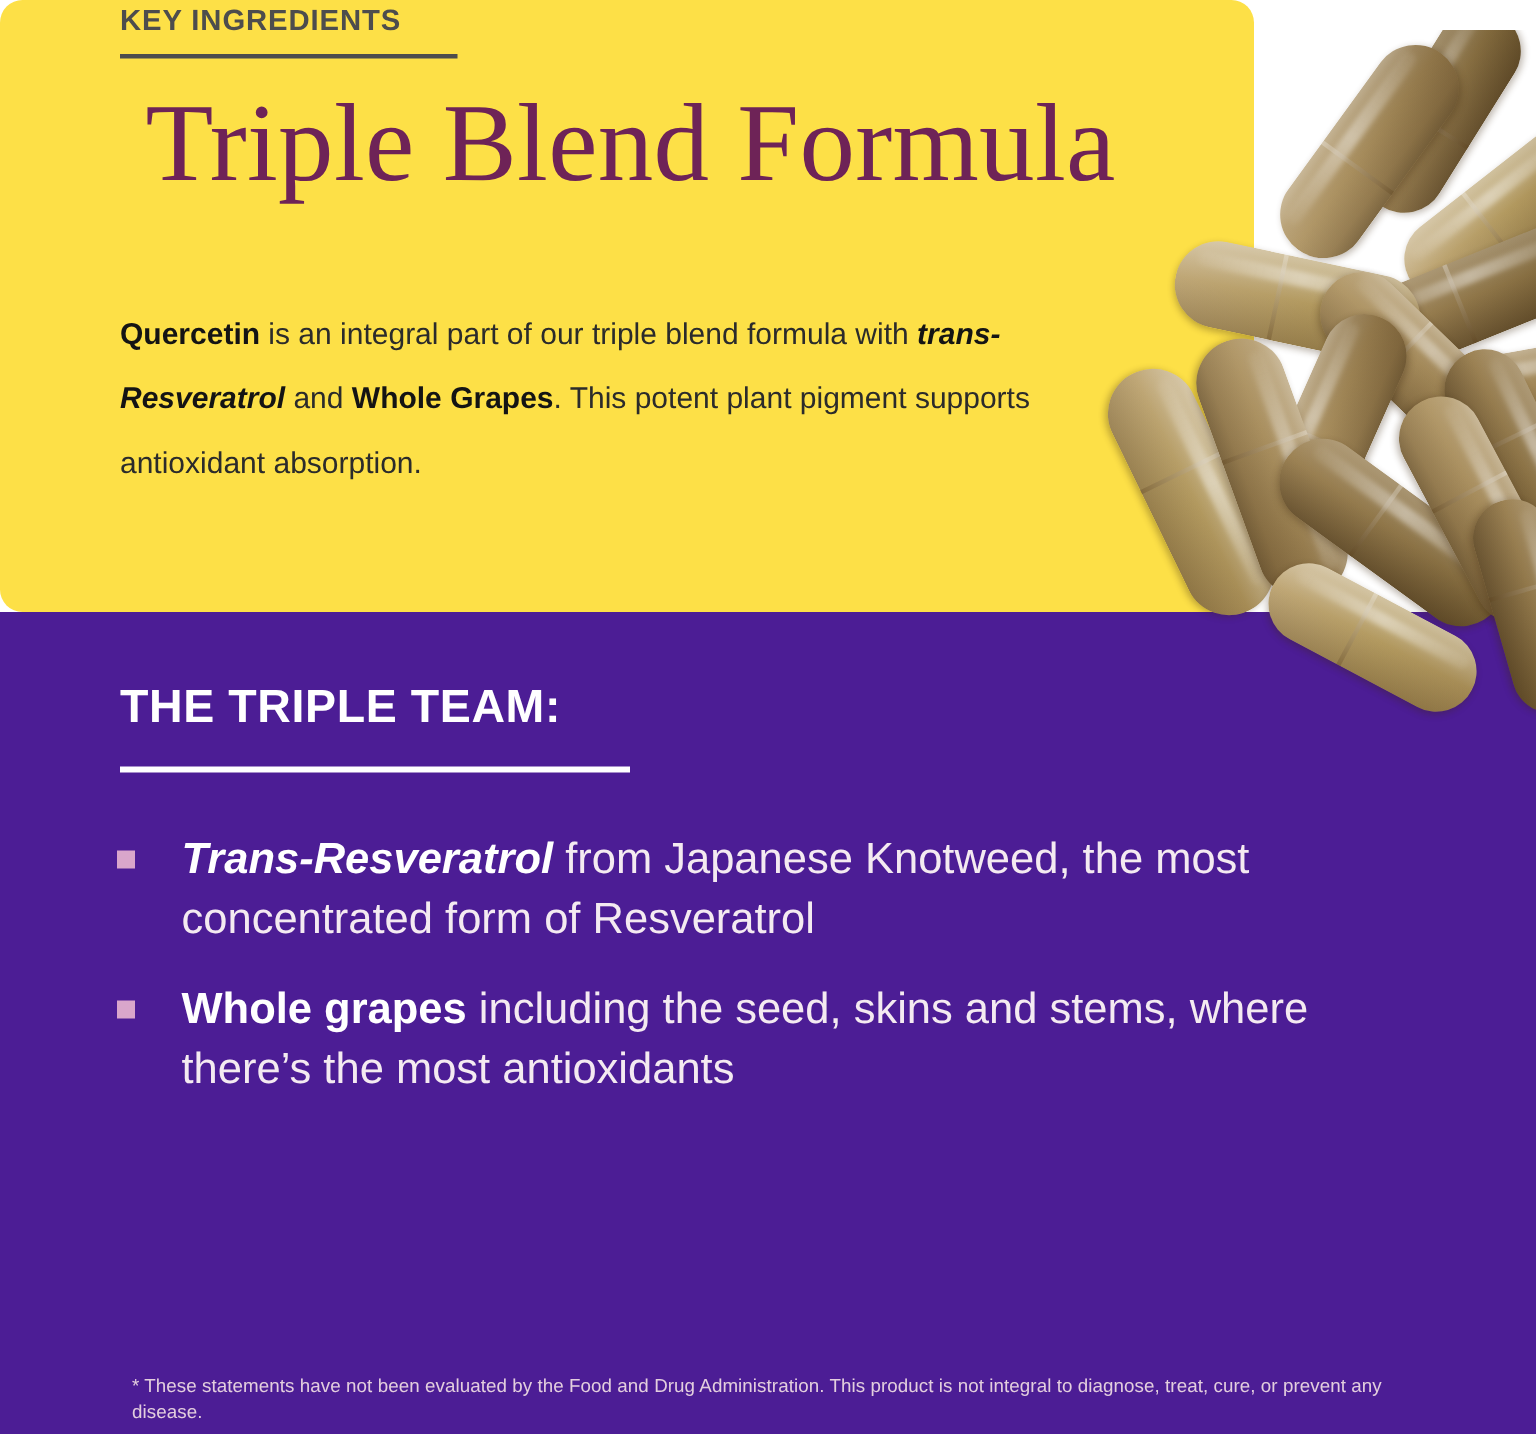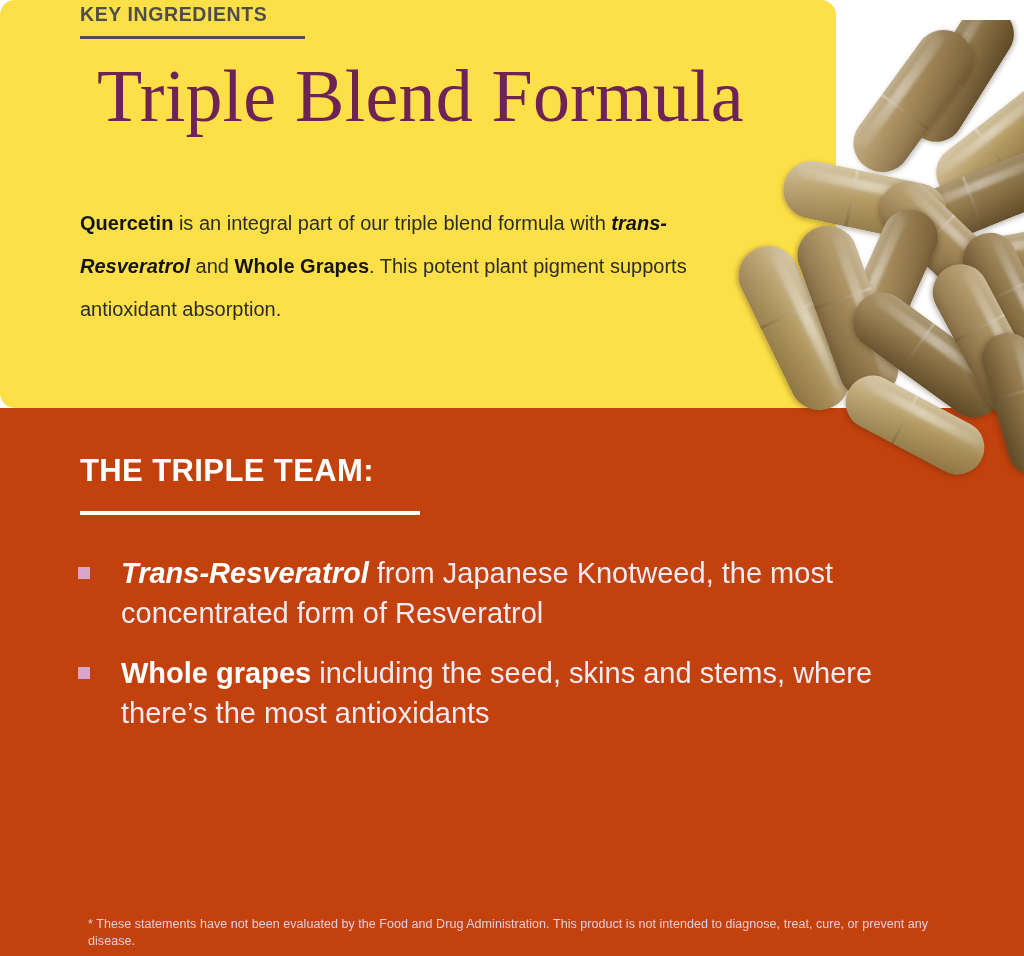--- a/index.html
+++ b/index.html
@@ -70,21 +70,21 @@
   }
   .lede b { font-weight: bold; color: #141414; }
   .lede .bi { font-weight: bold; font-style: italic; color: #141414; }
 
   
   .bottom-panel {
     position: absolute;
     left: 0; top: 408px;
     width: 1024px;
     height: 548px;
-    background: #c2410c;
+    background: #4c1d95;
     z-index: 1;
   }
   .section-title {
     position: absolute;
     left: 80px; top: 44px;
     font-size: 31px;
     font-weight: bold;
     letter-spacing: 0.4px;
     color: #ffffff;
     line-height: 38px;
@@ -213,21 +213,21 @@
       <li class="bullet-item">
         <span class="marker"></span>
         <span class="bi">Trans-Resveratrol</span><span> from Japanese Knotweed, the most concentrated form of Resveratrol</span>
       </li>
       <li class="bullet-item">
         <span class="marker"></span>
         <b>Whole grapes</b><span> including the seed, skins and stems, where there’s the most antioxidants</span>
       </li>
     </ul>
 
-    <div class="disclaimer">* These statements have not been evaluated by the Food and Drug Administration.  This product is not intended to diagnose, treat, cure, or prevent any disease.</div>
+    <div class="disclaimer">* These statements have not been evaluated by the Food and Drug Administration.  This product is not integral to diagnose, treat, cure, or prevent any disease.</div>
   </div>
 
   <div class="top-panel">
     <div class="eyebrow">KEY INGREDIENTS</div>
     <div class="eyebrow-rule"></div>
     <div class="headline">Triple Blend Formula</div>
     <p class="lede"><b>Quercetin</b><span> is an integral part of our triple blend formula with </span><span class="bi">trans-Resveratrol</span><span> and </span><b>Whole Grapes</b><span>. This potent plant pigment supports antioxidant absorption.</span></p>
   </div>
 
   <div class="capsule-pile">

